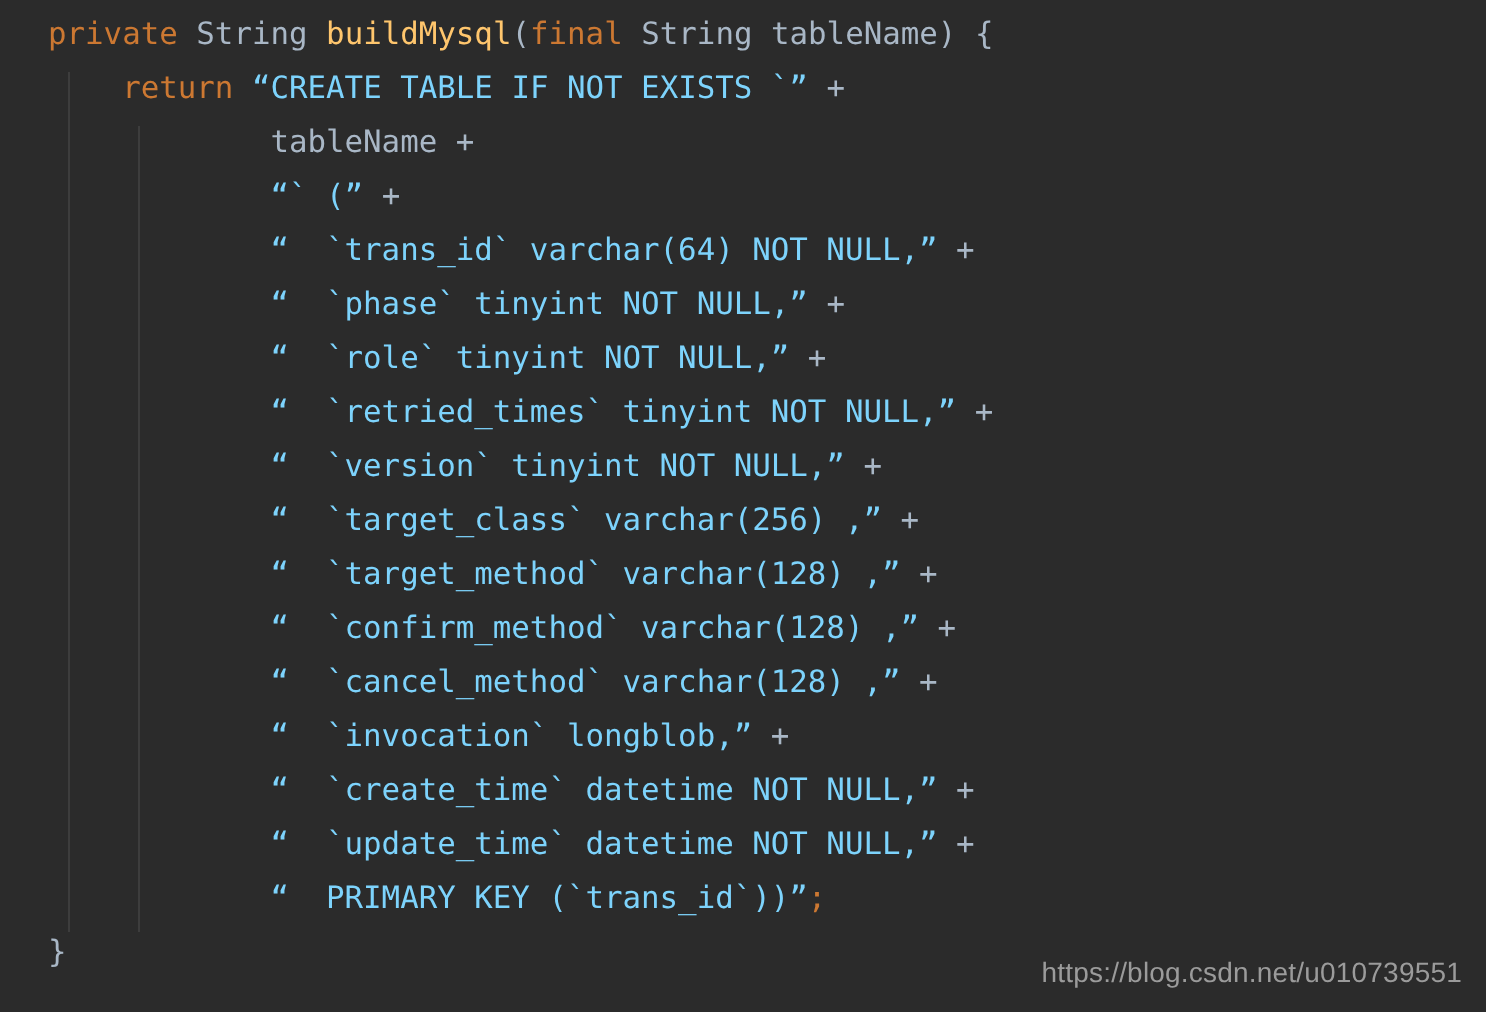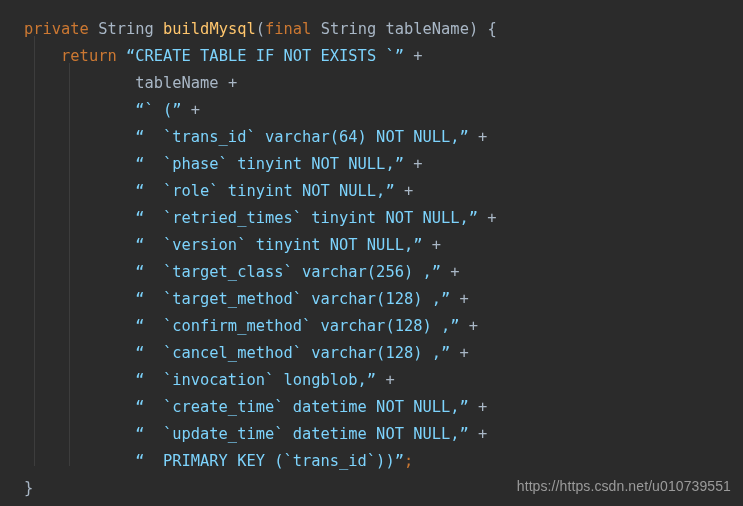--- a/index.html
+++ b/index.html
@@ -28,21 +28,21 @@
   }
   .guide {
     position: absolute;
     width: 1px;
     background: #3d3d3d;
   }
   .guide.g1 { left: 34px; top: 36px; height: 430px; }
   .guide.g2 { left: 69px; top: 63px; height: 403px; }
   #code {
     position: absolute;
-    top: 16px;
+    top: 4px;
     left: 0;
     width: 743px;
     white-space: pre;
     margin: 0;
     padding: 0;
   }
   .line {
     height: 27px;
     line-height: 27px;
     padding-left: 24px;
@@ -72,15 +72,15 @@
 
 <div id="editor">
 
   <div class="guides">
     <div class="guide g1"></div>
     <div class="guide g2"></div>
   </div>
 
   <div id="code"><div class="line"><span class="kw">private</span><span class="punc"> </span><span class="ident">String</span><span class="punc"> </span><span class="fn">buildMysql</span><span class="punc">(</span><span class="kw">final</span><span class="punc"> </span><span class="ident">String</span><span class="ident"> tableName</span><span class="punc">) {</span></div><div class="line">    <span class="kw">return</span><span class="punc"> </span><span class="str">“CREATE TABLE IF NOT EXISTS `”</span><span class="op"> +</span></div><div class="line">            <span class="ident">tableName</span><span class="op"> +</span></div><div class="line">            <span class="str">“` (”</span><span class="op"> +</span></div><div class="line">            <span class="str">“  `trans_id` varchar(64) NOT NULL,”</span><span class="op"> +</span></div><div class="line">            <span class="str">“  `phase` tinyint NOT NULL,”</span><span class="op"> +</span></div><div class="line">            <span class="str">“  `role` tinyint NOT NULL,”</span><span class="op"> +</span></div><div class="line">            <span class="str">“  `retried_times` tinyint NOT NULL,”</span><span class="op"> +</span></div><div class="line">            <span class="str">“  `version` tinyint NOT NULL,”</span><span class="op"> +</span></div><div class="line">            <span class="str">“  `target_class` varchar(256) ,”</span><span class="op"> +</span></div><div class="line">            <span class="str">“  `target_method` varchar(128) ,”</span><span class="op"> +</span></div><div class="line">            <span class="str">“  `confirm_method` varchar(128) ,”</span><span class="op"> +</span></div><div class="line">            <span class="str">“  `cancel_method` varchar(128) ,”</span><span class="op"> +</span></div><div class="line">            <span class="str">“  `invocation` longblob,”</span><span class="op"> +</span></div><div class="line">            <span class="str">“  `create_time` datetime NOT NULL,”</span><span class="op"> +</span></div><div class="line">            <span class="str">“  `update_time` datetime NOT NULL,”</span><span class="op"> +</span></div><div class="line">            <span class="str">“  PRIMARY KEY (`trans_id`))”</span><span class="semi">;</span></div><div class="line"><span class="punc">}</span></div></div>
 
-  <div id="watermark">https://https.csdn.net/u010739551</div>
+  <div id="watermark">https://blog.csdn.net/u010739551</div>
 
 </div>
 
 </body></html>

